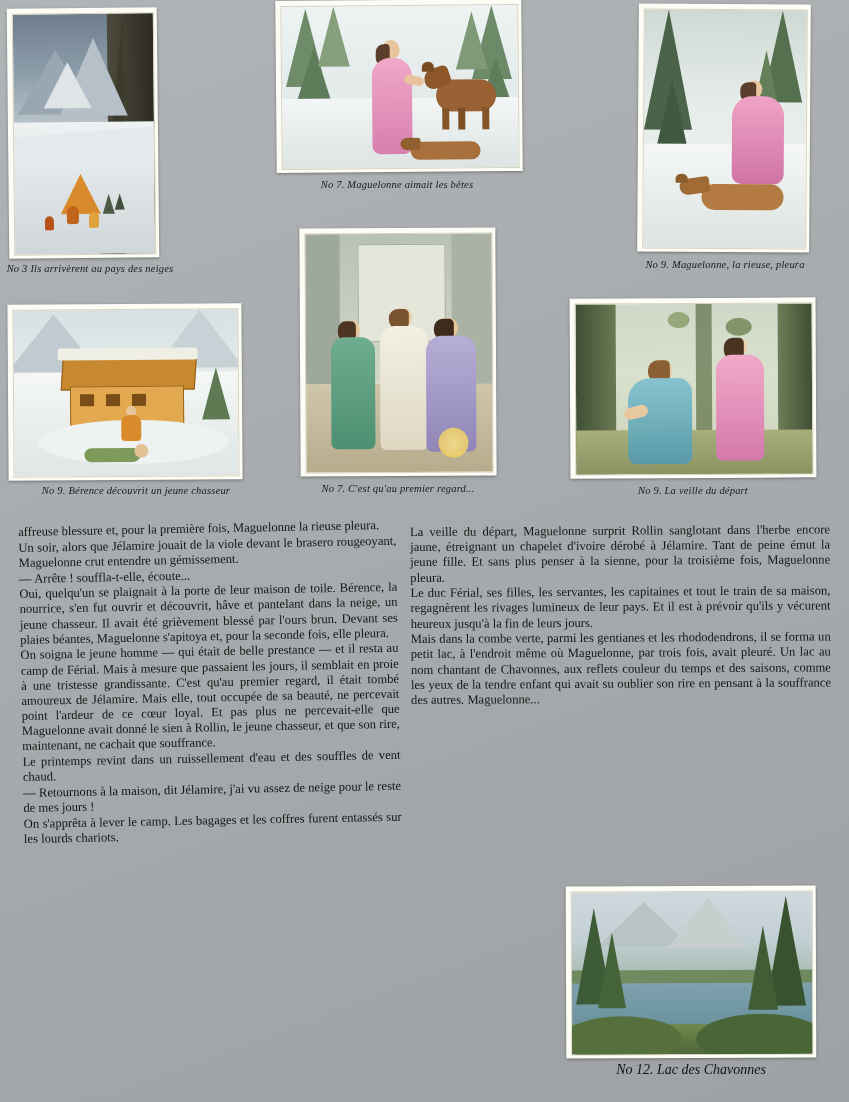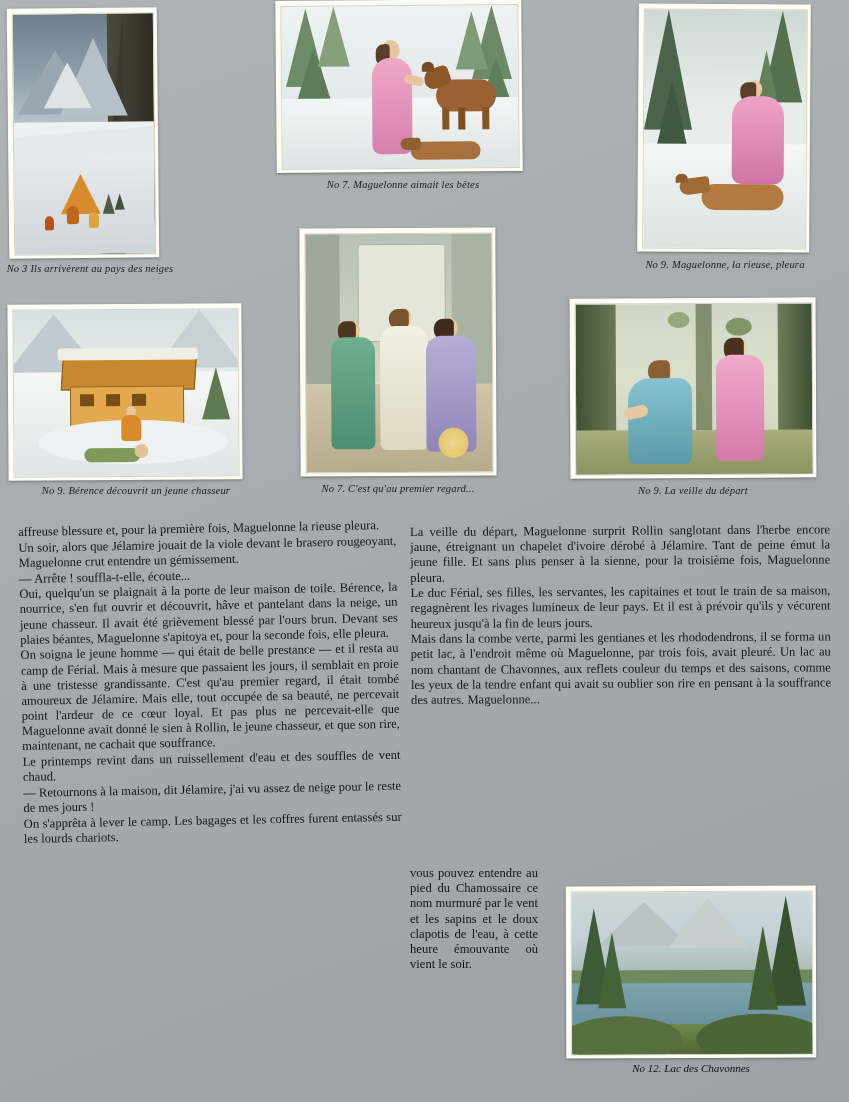--- a/index.html
+++ b/index.html
@@ -63,21 +63,21 @@
   
   .skewL { transform: rotate(-1.1deg); transform-origin: left top; }
   .skewR { transform: rotate(-0.35deg); transform-origin: left top; }
   .blob { position: absolute; border-radius: 50%; }
   .tri { position: absolute; width: 0; height: 0; }
   .fig { position: absolute; }
 
   .bottomcap {
     position: absolute;
     font-style: italic;
-    font-size: 11px;
+    font-size: 14px;
     text-align: center;
     color: #111;
   }
 </style>
 </head>
 <body>
 
 <div class="page">
 
   <div class="plate" style="left:8px; top:8px; width:150px; height:250px; transform:rotate(-0.6deg);">
@@ -134,21 +134,21 @@
         <div style="position:absolute; left:36px; top:46px; width:7px; height:22px; background:#7d4d24;"></div>
         <div style="position:absolute; left:60px; top:46px; width:7px; height:22px; background:#855427;"></div>
       </div>
 
       <div class="fig" style="left:118px; bottom:6px; width:96px; height:26px;">
         <div style="position:absolute; left:10px; top:6px; width:70px; height:18px; background:#a8703d; border-radius:12px;"></div>
         <div style="position:absolute; left:0px; top:2px; width:20px; height:12px; background:#90602f; border-radius:8px 4px 4px 8px;"></div>
       </div>
     </div>
   </div>
-  <div class="cap" style="left:280px; top:178px; width:246px;">
+  <div class="cap" style="left:274px; top:178px; width:246px;">
     <span>No 7.   Maguelonne aimait les bêtes</span>
   </div>
 
   <div class="plate" style="left:638px; top:4px; width:172px; height:248px; transform:rotate(0.4deg);">
     <div class="art" style="background:linear-gradient(#cfd9d4 0%, #e6ecea 40%, #f0f3f1 100%);">
 
       <div class="tri" style="left:0px; top:0px; border-left:24px solid transparent;border-right:24px solid transparent;border-bottom:120px solid #4a6349;"></div>
       <div class="tri" style="left:6px; top:70px; border-left:22px solid transparent;border-right:22px solid transparent;border-bottom:96px solid #3f5840;"></div>
       <div class="tri" style="right:4px; top:0px; border-left:20px solid transparent;border-right:20px solid transparent;border-bottom:92px solid #55704f;"></div>
       <div class="tri" style="right:26px; top:40px; border-left:14px solid transparent;border-right:14px solid transparent;border-bottom:64px solid #64805b;"></div>
@@ -280,23 +280,20 @@
     <p>— Retournons à la maison, dit Jélamire, j'ai vu assez de neige pour le reste de mes jours !</p>
     <p>On s'apprêta à lever le camp. Les bagages et les coffres furent entassés sur les lourds chariots.</p>
   </div>
 
   <div class="col colR skewR">
     <p>La veille du départ, Maguelonne surprit Rollin sanglotant dans l'herbe encore jaune, étreignant un chapelet d'ivoire dérobé à Jélamire. Tant de peine émut la jeune fille. Et sans plus penser à la sienne, pour la troisième fois, Maguelonne pleura.</p>
     <p>Le duc Férial, ses filles, les servantes, les capitaines et tout le train de sa maison, regagnèrent les rivages lumineux de leur pays. Et il est à prévoir qu'ils y vécurent heureux jusqu'à la fin de leurs jours.</p>
     <p>Mais dans la combe verte, parmi les gentianes et les rhododendrons, il se forma un petit lac, à l'endroit même où Maguelonne, par trois fois, avait pleuré. Un lac au nom chantant de Chavonnes, aux reflets couleur du temps et des saisons, comme les yeux de la tendre enfant qui avait su oublier son rire en pensant à la souffrance des autres. Maguelonne...</p>
   </div>
 
-  <div class="col colR narrow" style="top:866px; width:128px;">
-    <p>vous pouvez entendre au pied du Chamossaire ce nom murmuré par le vent et les sapins et le doux clapotis de l'eau, à cette heure émouvante où vient le soir.</p>
-  </div>
 
   <div class="plate" style="left:566px; top:886px; width:250px; height:172px; transform:rotate(-0.2deg);">
     <div class="art" style="background:linear-gradient(#cfd9dd 0%, #c2cfd4 30%, #9fb4a5 60%, #86a38c 100%);">
 
       <div class="tri" style="left:26px; top:10px; border-left:46px solid transparent;border-right:46px solid transparent;border-bottom:44px solid #b9c3c4;"></div>
       <div class="tri" style="left:96px; top:6px; border-left:40px solid transparent;border-right:40px solid transparent;border-bottom:50px solid #c6cfce;"></div>
 
       <div style="position:absolute; left:0; right:0; top:54%; height:46%; background:linear-gradient(#7fa3ae,#5d8894);"></div>
 
       <div style="position:absolute; left:0; right:0; top:48%; height:8%; background:#6f8a5e;"></div>

